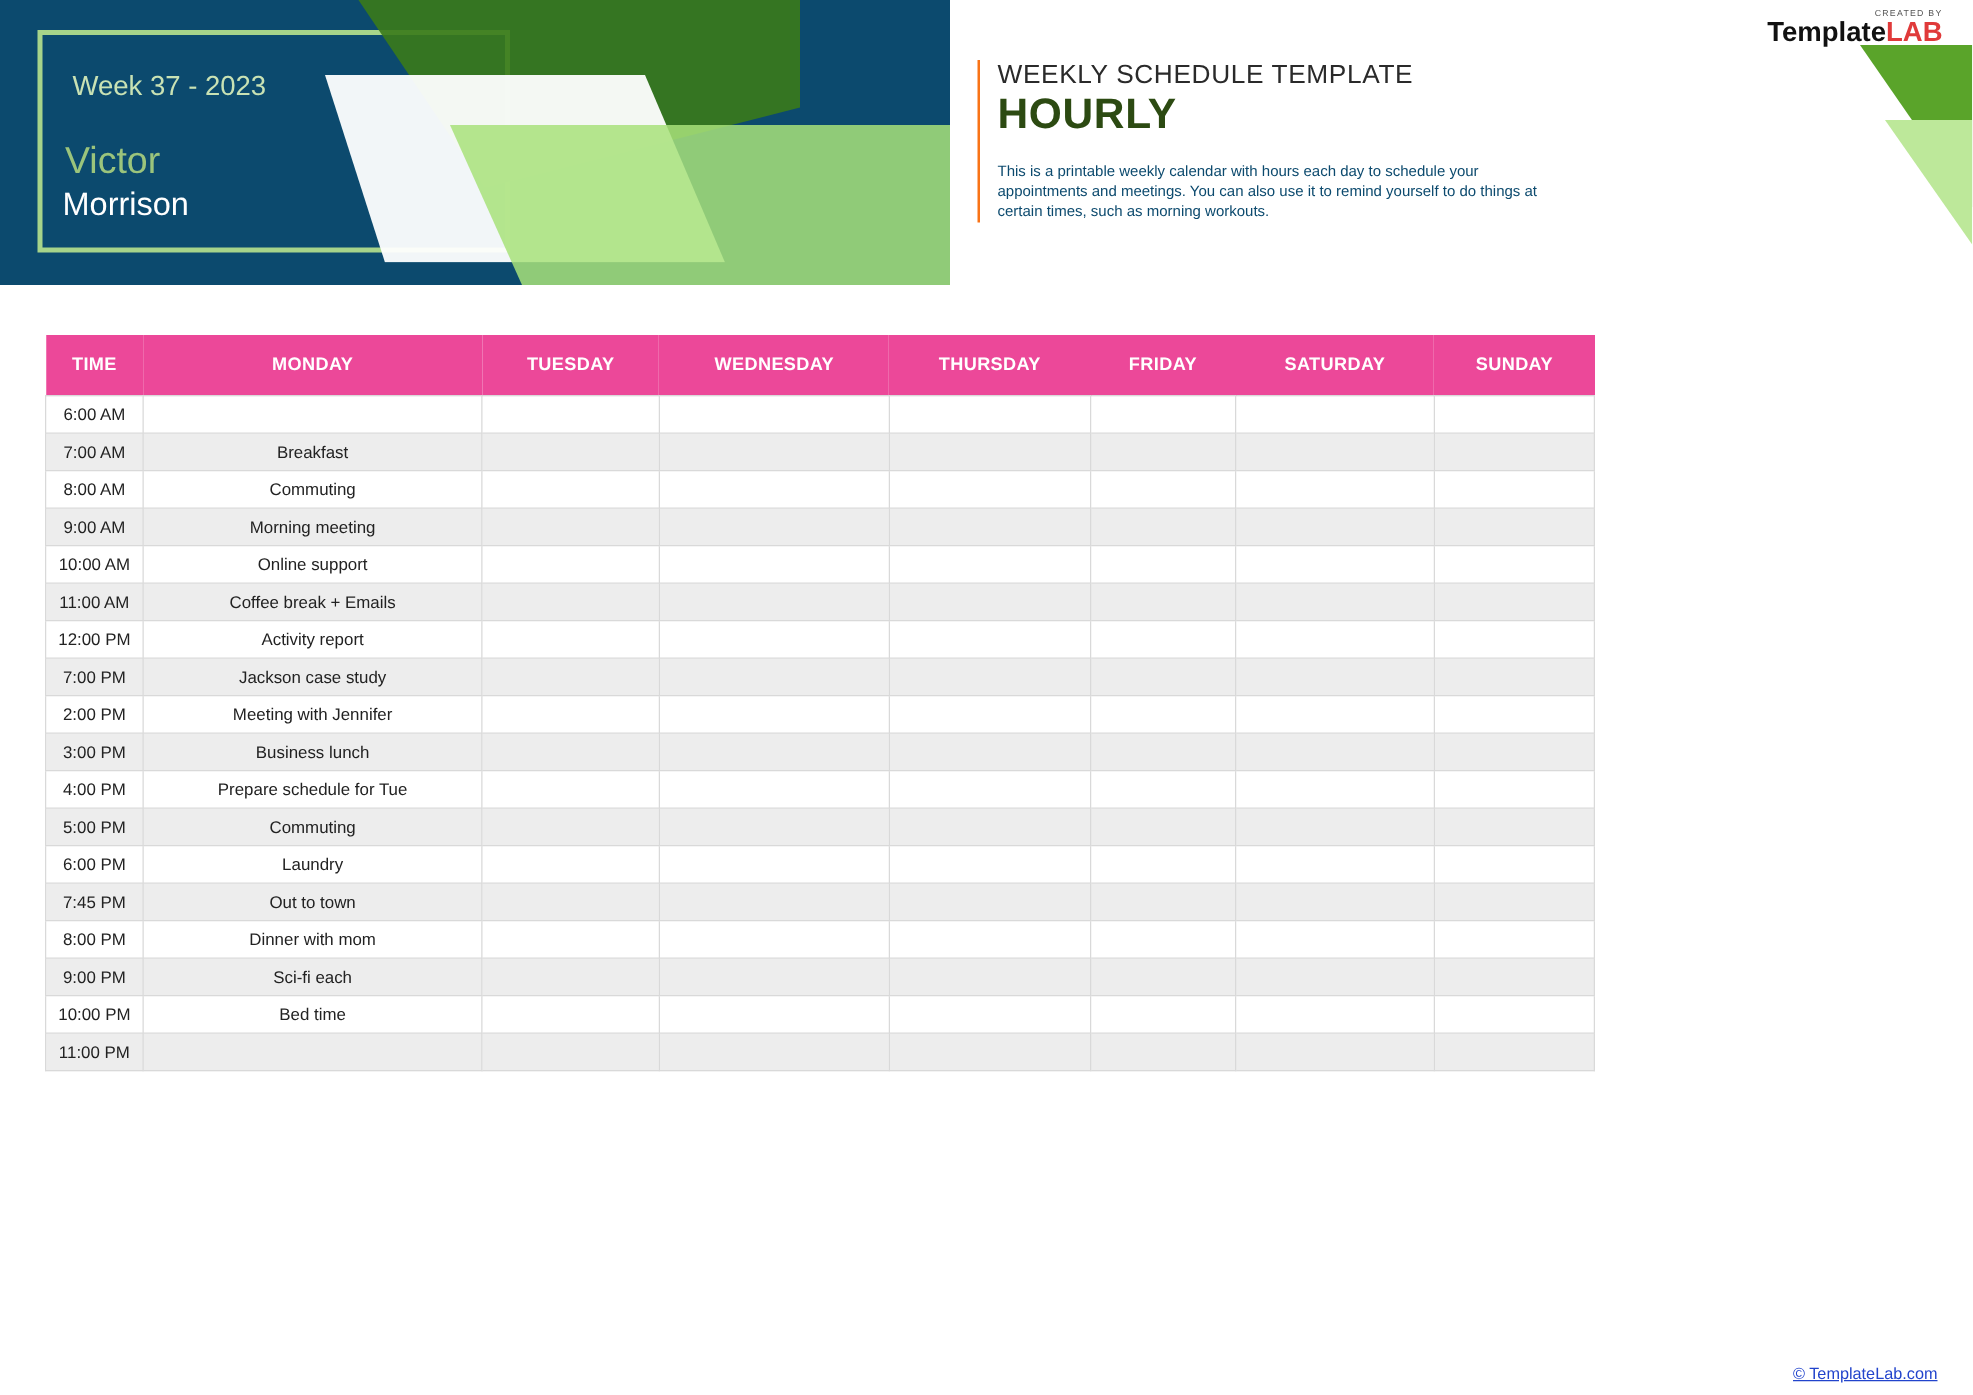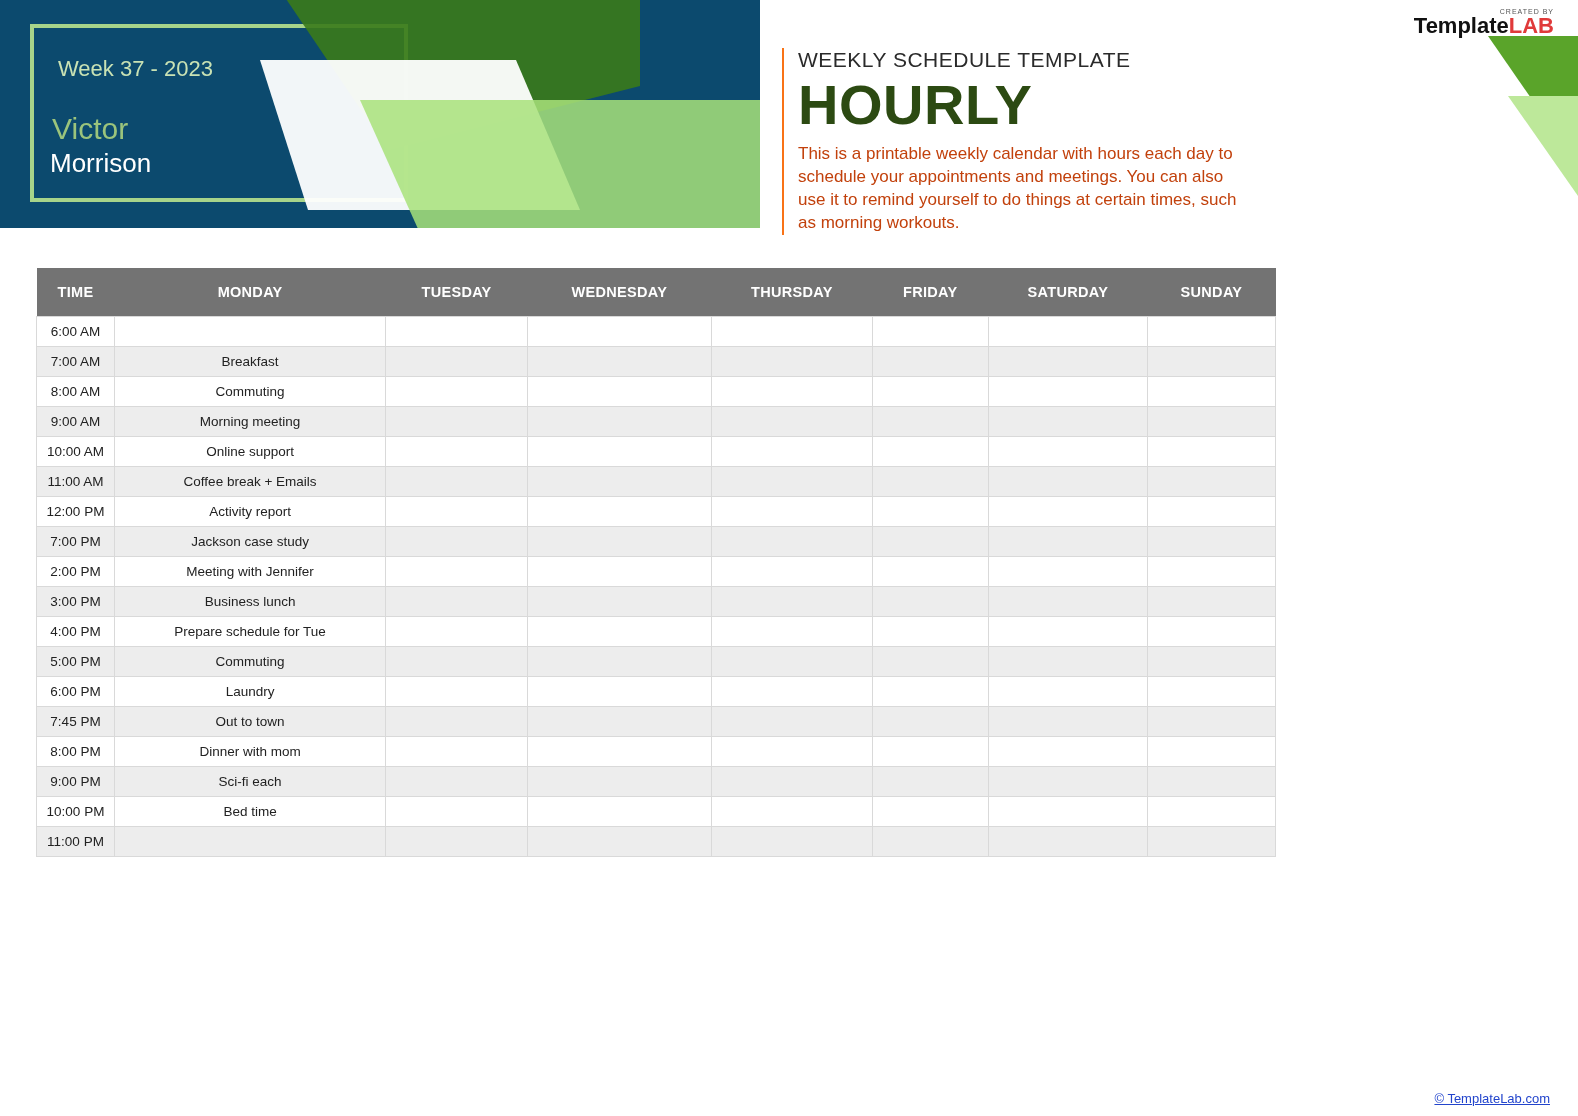--- a/index.html
+++ b/index.html
@@ -86,31 +86,31 @@
     border-left: 2px solid #f97316;
     padding-left: 14px;
   }
   .desc-block .line1 {
     font-size: 21px;
     letter-spacing: .5px;
     color: #2a2a2a;
     font-weight: 400;
   }
   .desc-block .title {
-    font-size: 56px;
+    font-size: 34px;
     font-weight: 800;
     color: #2c4a12;
     letter-spacing: .5px;
     margin-top: 0px;
   }
   .desc-block .body {
-    font-size: 17px;
-    color: #c2410c;
+    font-size: 12px;
+    color: #0c4a6e;
     line-height: 1.35;
-    margin-top: 6px;
+    margin-top: 18px;
   }
 
   .logo {
     position: absolute;
     right: 24px; top: 8px;
     text-align: right;
   }
   .logo .small { font-size: 7px; color:#555; letter-spacing:1px; display:block; }
   .logo .brand { font-size: 22px; font-weight: 400; color:#333; line-height:1; }
   .logo .brand b { font-weight: 800; color:#111;margin-left:45px; }
@@ -139,21 +139,21 @@
 
   
   .schedule {
     position: absolute;
     left: 36px; top: 268px;
     width: 1240px;
     border-collapse: collapse;
     font-size: 14px;
   }
   .schedule thead th {
-    background: #737373;
+    background: #ec4899;
     color: #fff;
     font-weight: 700;
     font-size: 14.5px;
     padding: 16px 8px;
     text-align: center;
     letter-spacing: .3px;
   }
   .schedule thead th:first-child { width: 78px; text-align:center; }
   .schedule tbody td {
     border: 1px solid #d9d9d9;

